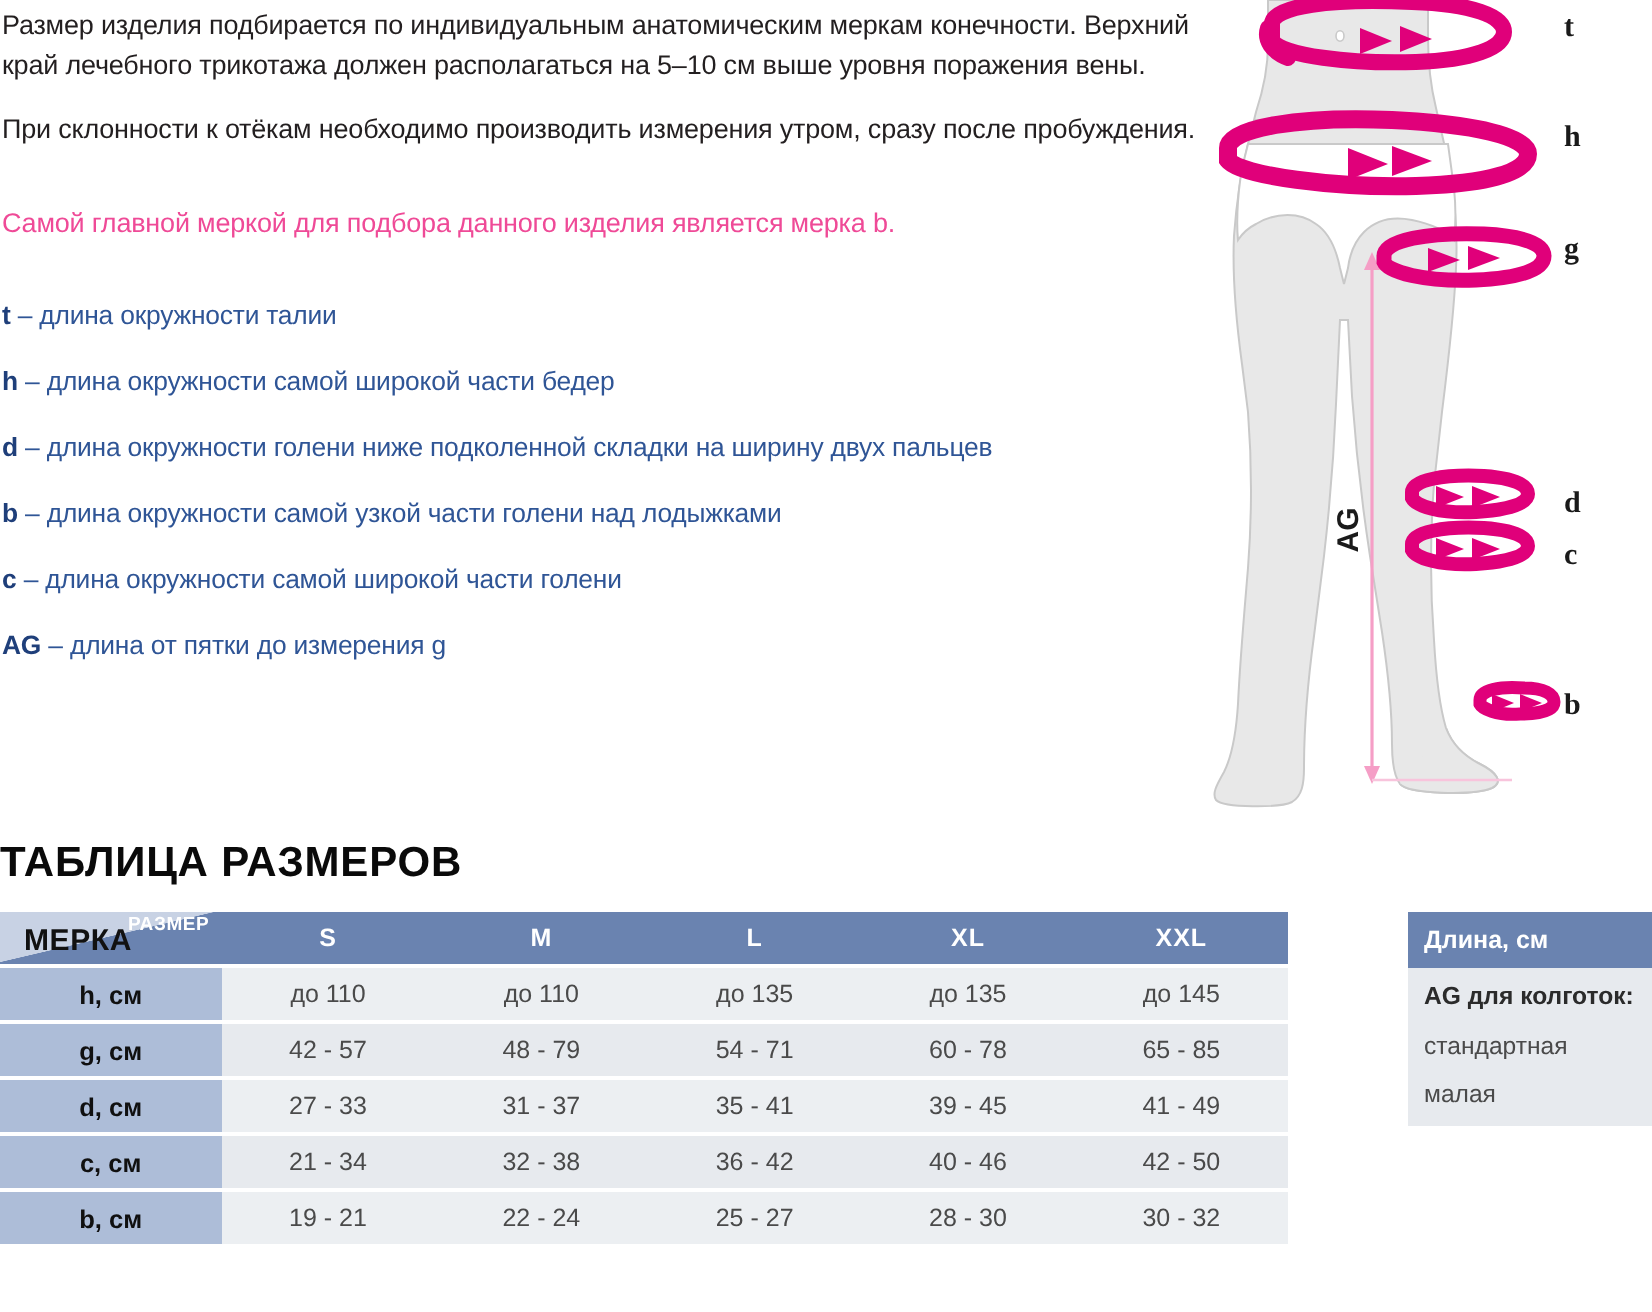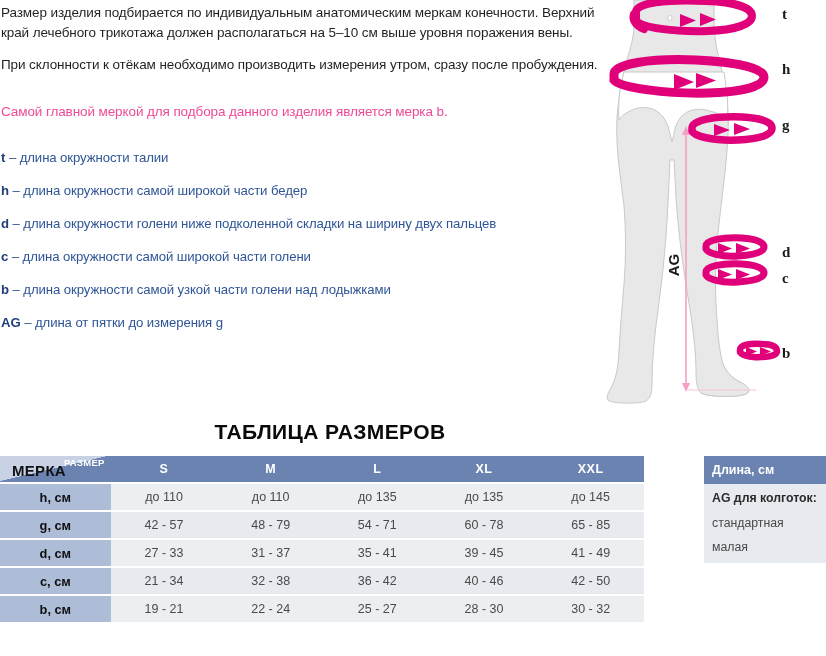--- a/index.html
+++ b/index.html
@@ -59,21 +59,21 @@
     color:#1a1a1a;
     font-weight:bold;
     font-size:15px;
     font-family:"Liberation Serif","DejaVu Serif",serif;
     left:186px;
   }
 
   
   .table-title{
     position:absolute;left:0;top:420px;width:660px;
-    text-align:center;
+    text-align:left;
     font-size:21px;
     font-weight:bold;
     color:#0a0a0a;
     letter-spacing:0.4px;
   }
 
   
   .size-table{
     position:absolute;left:0;top:456px;
     width:644px;
@@ -180,26 +180,26 @@
     </div>
     <div class="legend-row">
       <span class="legend-key">h</span>
       <span class="legend-dash">– длина окружности самой широкой части бедер</span>
     </div>
     <div class="legend-row">
       <span class="legend-key">d</span>
       <span class="legend-dash">– длина окружности голени ниже подколенной складки на ширину двух пальцев</span>
     </div>
     <div class="legend-row">
+      <span class="legend-key">b</span>
+      <span class="legend-dash">– длина окружности самой узкой части голени над лодыжками</span>
+    </div>
+    <div class="legend-row">
       <span class="legend-key">c</span>
       <span class="legend-dash">– длина окружности самой широкой части голени</span>
-    </div>
-    <div class="legend-row">
-      <span class="legend-key">b</span>
-      <span class="legend-dash">– длина окружности самой узкой части голени над лодыжками</span>
     </div>
     <div class="legend-row">
       <span class="legend-key">AG</span>
       <span class="legend-dash">– длина от пятки до измерения g</span>
     </div>
   </div>
 
   <div class="figure">
     <svg width="230" height="410" viewBox="0 0 230 410">
       <g>

